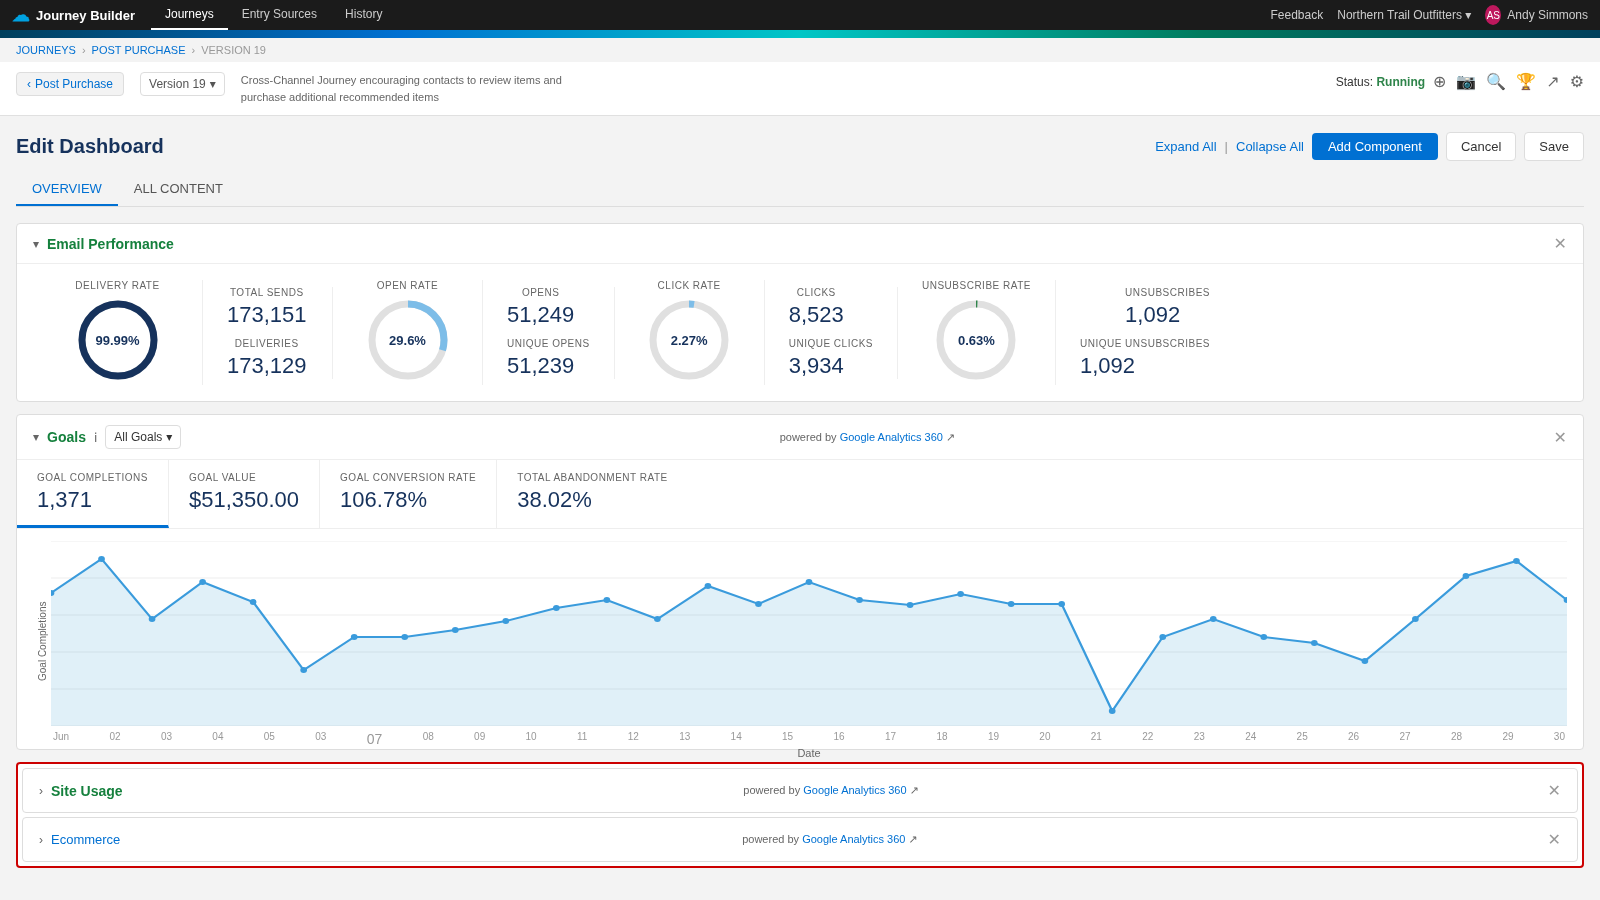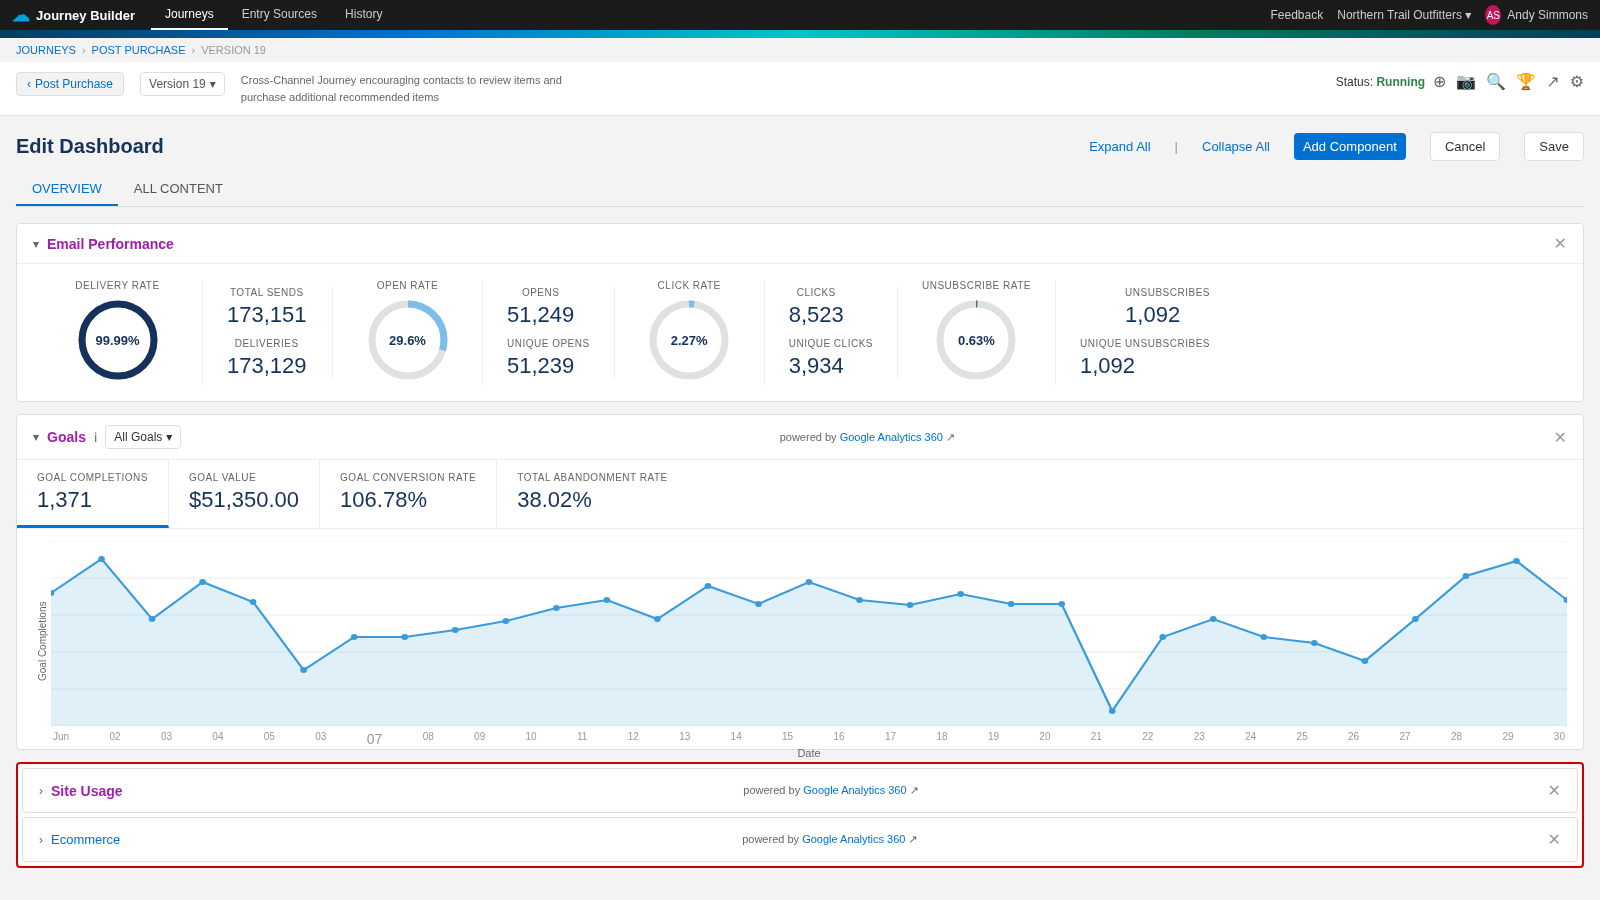--- a/index.html
+++ b/index.html
@@ -106,29 +106,29 @@
 
     
     .main { padding: 16px; }
     .dashboard-title-row {
       display: flex;
       align-items: center;
       justify-content: space-between;
       margin-bottom: 12px;
     }
     .dashboard-title { font-size: 20px; font-weight: 600; color: #16325c; }
-    .title-actions { display: flex; gap: 24px; align-items: center; }
+    .title-actions { display: flex; gap: 8px; align-items: center; }
     .link-btn { color: #0070d2; background: none; border: none; cursor: pointer; font-size: 13px; text-decoration: none; }
     .separator { color: #999; }
     .btn-primary {
       background: #0070d2;
       color: #fff;
       border: none;
       border-radius: 4px;
-      padding: 6px 9px;
+      padding: 6px 16px;
       cursor: pointer;
       font-size: 13px;
       font-weight: 500;
     }
     .btn-secondary {
       background: #fff;
       color: #333;
       border: 1px solid #ddd;
       border-radius: 4px;
       padding: 6px 14px;
@@ -154,21 +154,21 @@
       border-radius: 4px;
       margin-bottom: 12px;
     }
     .section-header {
       display: flex;
       align-items: center;
       padding: 10px 16px;
       border-bottom: 1px solid #eee;
       gap: 8px;
     }
-    .section-title { font-size: 14px; font-weight: 600; color: #a21caf; }
+    .section-title { font-size: 14px; font-weight: 600; color: #15803d; }
     .section-close { margin-left: auto; color: #999; cursor: pointer; font-size: 16px; }
     .collapse-icon { font-size: 12px; color: #666; cursor: pointer; }
 
     
     .email-perf-body {
       padding: 16px;
       display: flex;
       gap: 0;
       align-items: center;
     }

